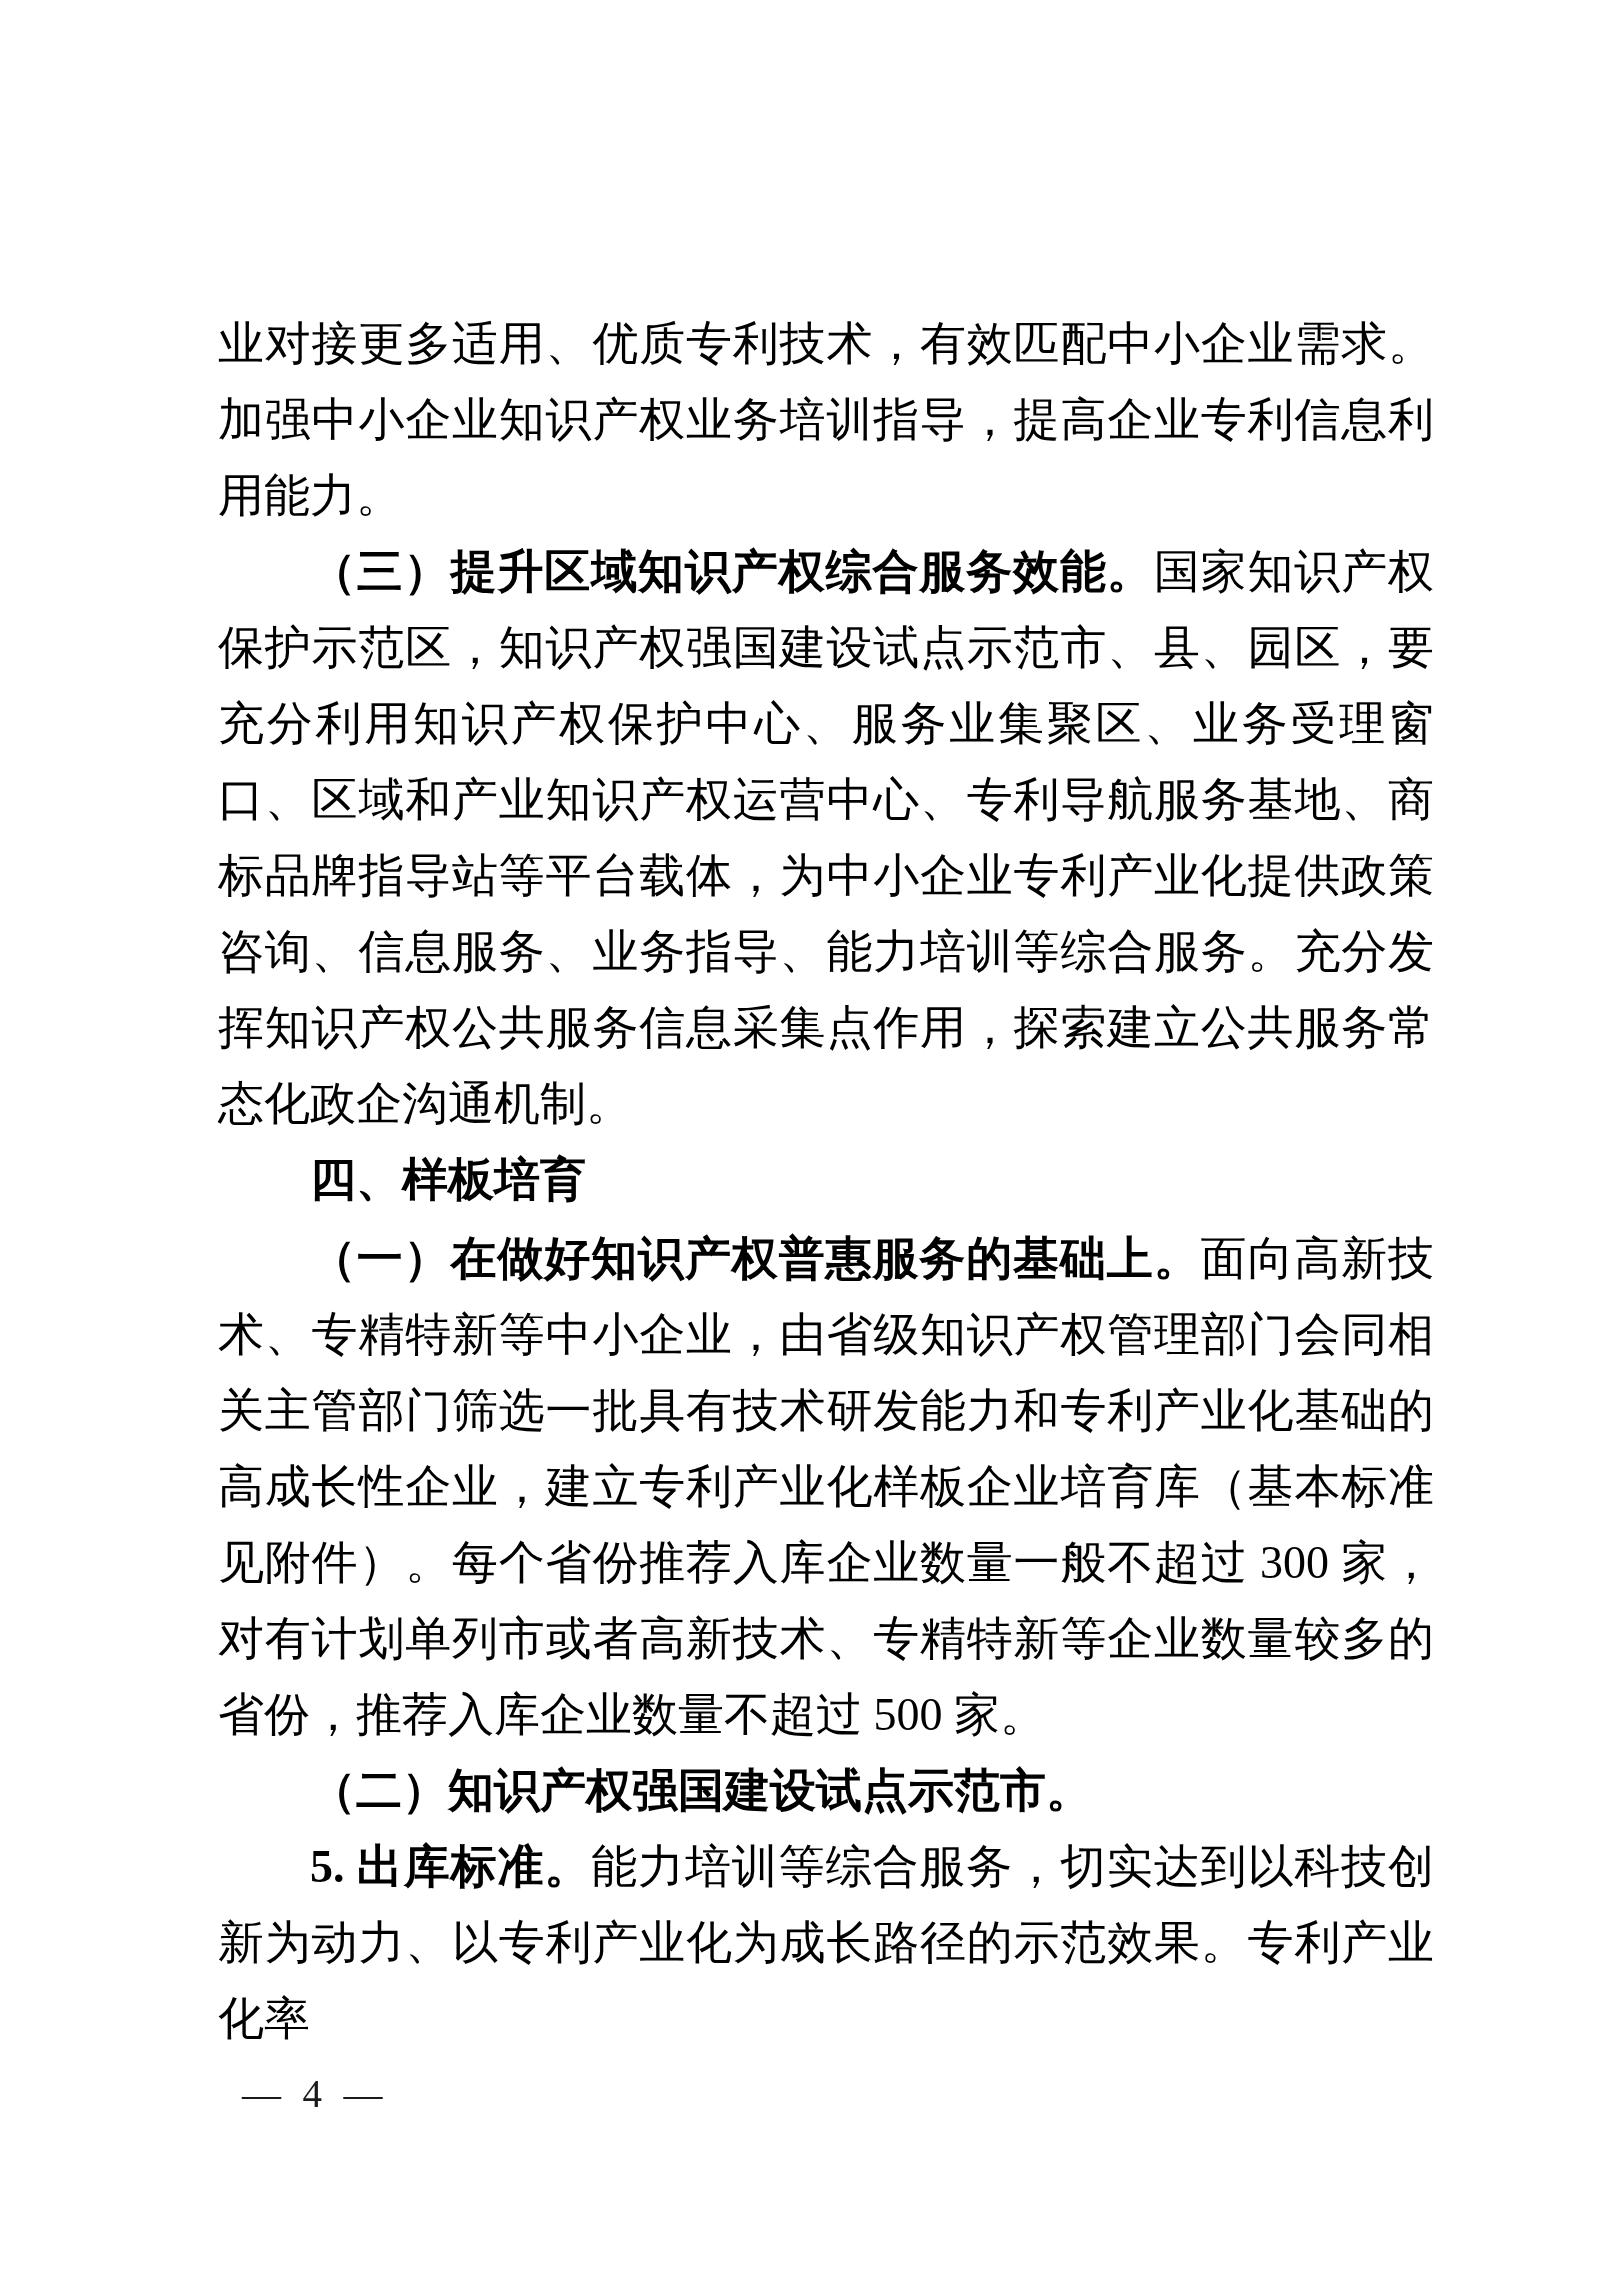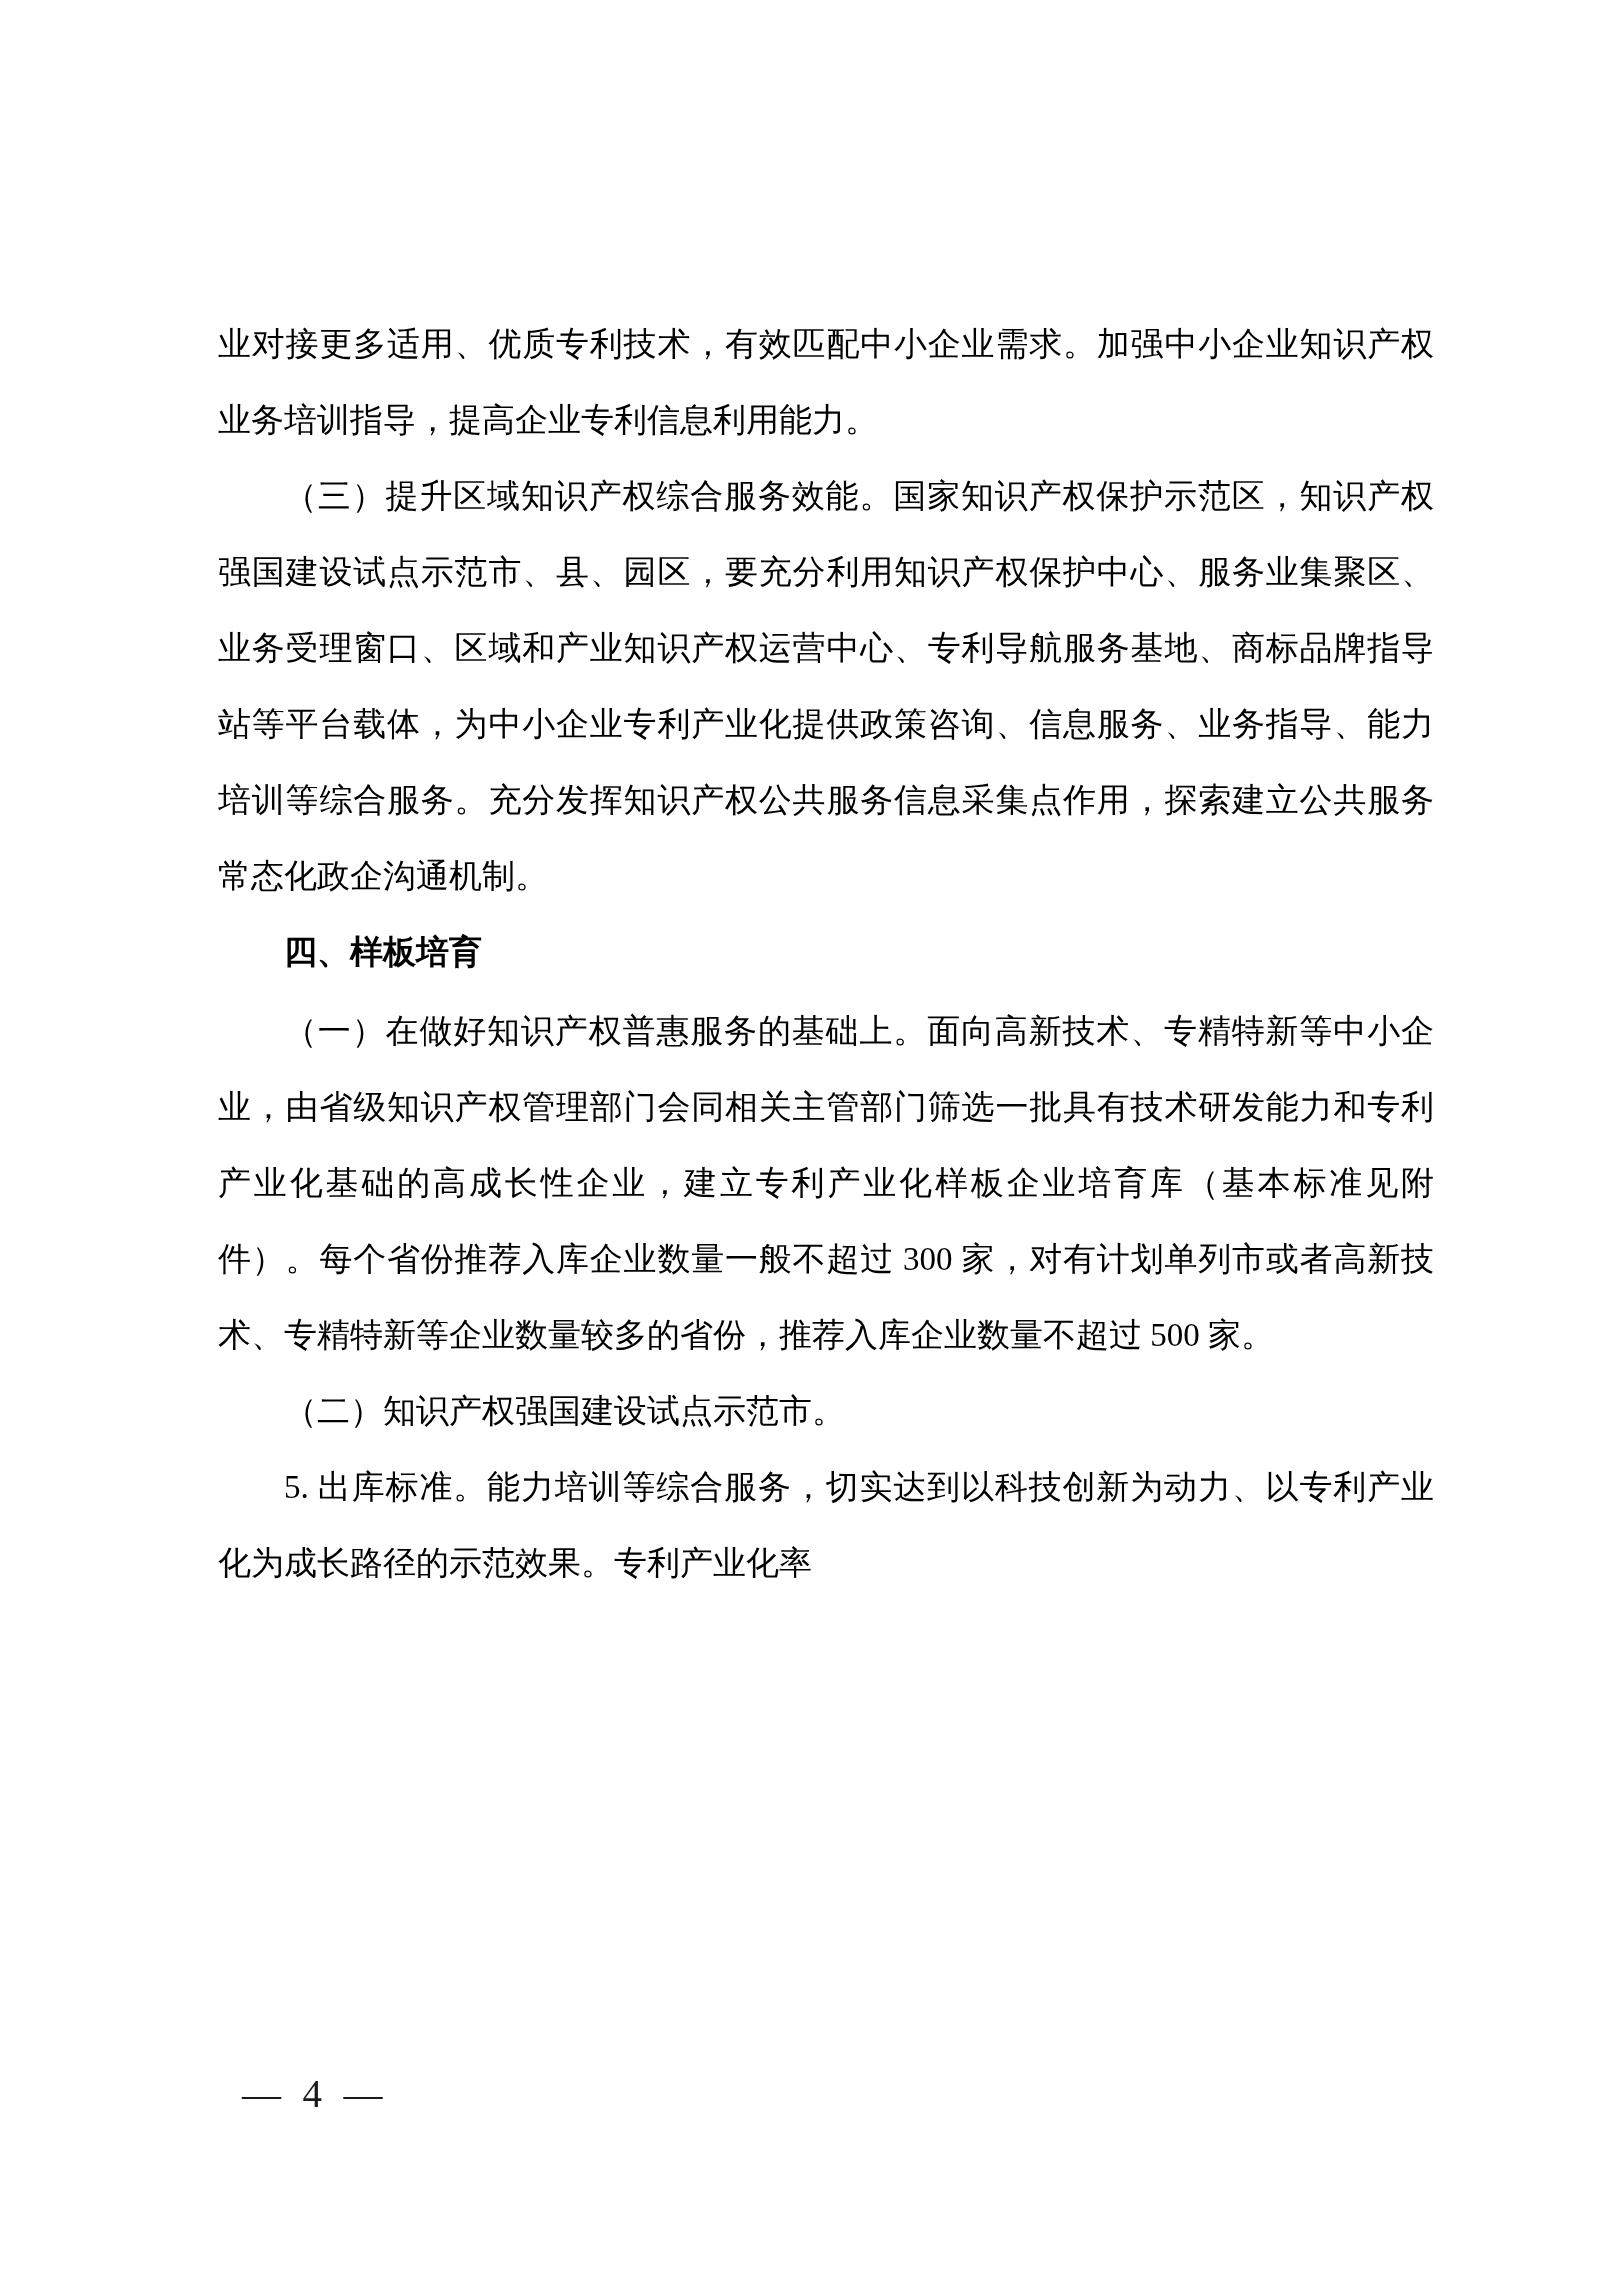--- a/index.html
+++ b/index.html
@@ -14,38 +14,38 @@
     background: #ffffff;
     overflow: hidden;
     font-family: "Liberation Serif", "DejaVu Serif", serif;
     color: #000000;
   }
   .content {
     position: absolute;
     left: 218px;
     top: 306px;
     width: 1216px;
-    font-size: 33px;
+    font-size: 46px;
     line-height: 76px;
     text-align: justify;
     text-justify: inter-ideograph;
   }
   .para {
     margin: 0;
     padding: 0;
     text-indent: 2em;
   }
   .para.no-indent {
     text-indent: 0;
   }
   .seg-regular {
     font-weight: normal;
   }
   .seg-bold-kai {
-    font-weight: normal;
+    font-weight: bold;
   }
   .seg-bold-hei {
     font-weight: bold;
     font-family: Liberation Mono, monospace;
   }
   .footer {
     position: absolute;
     left: 242px;
     top: 2064px;
     font-size: 39px;

